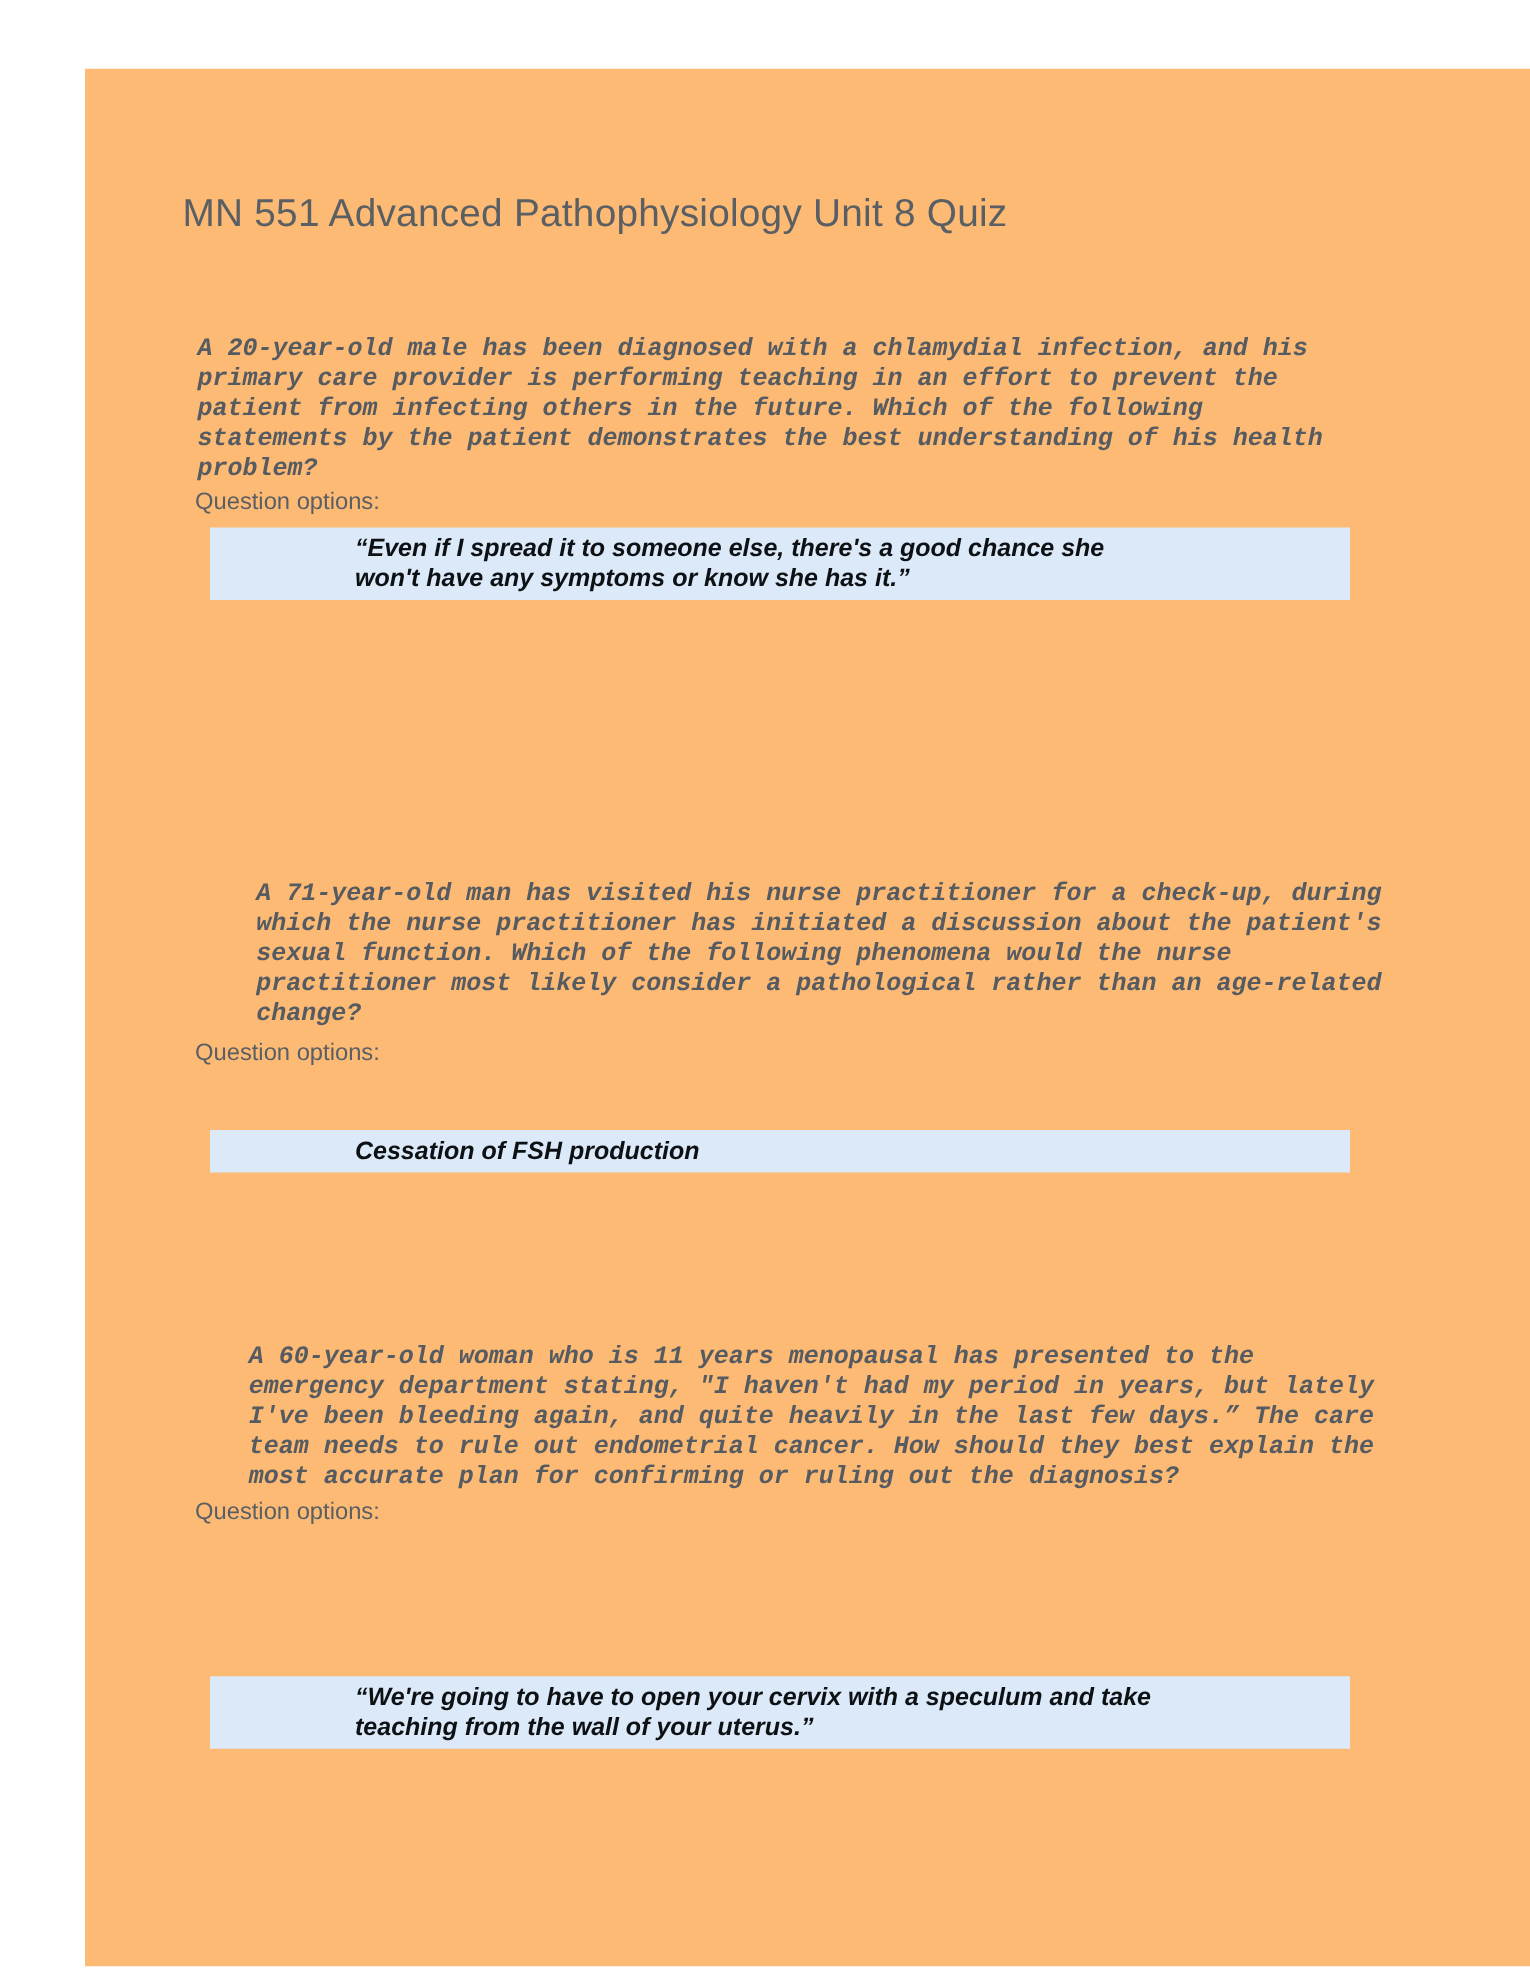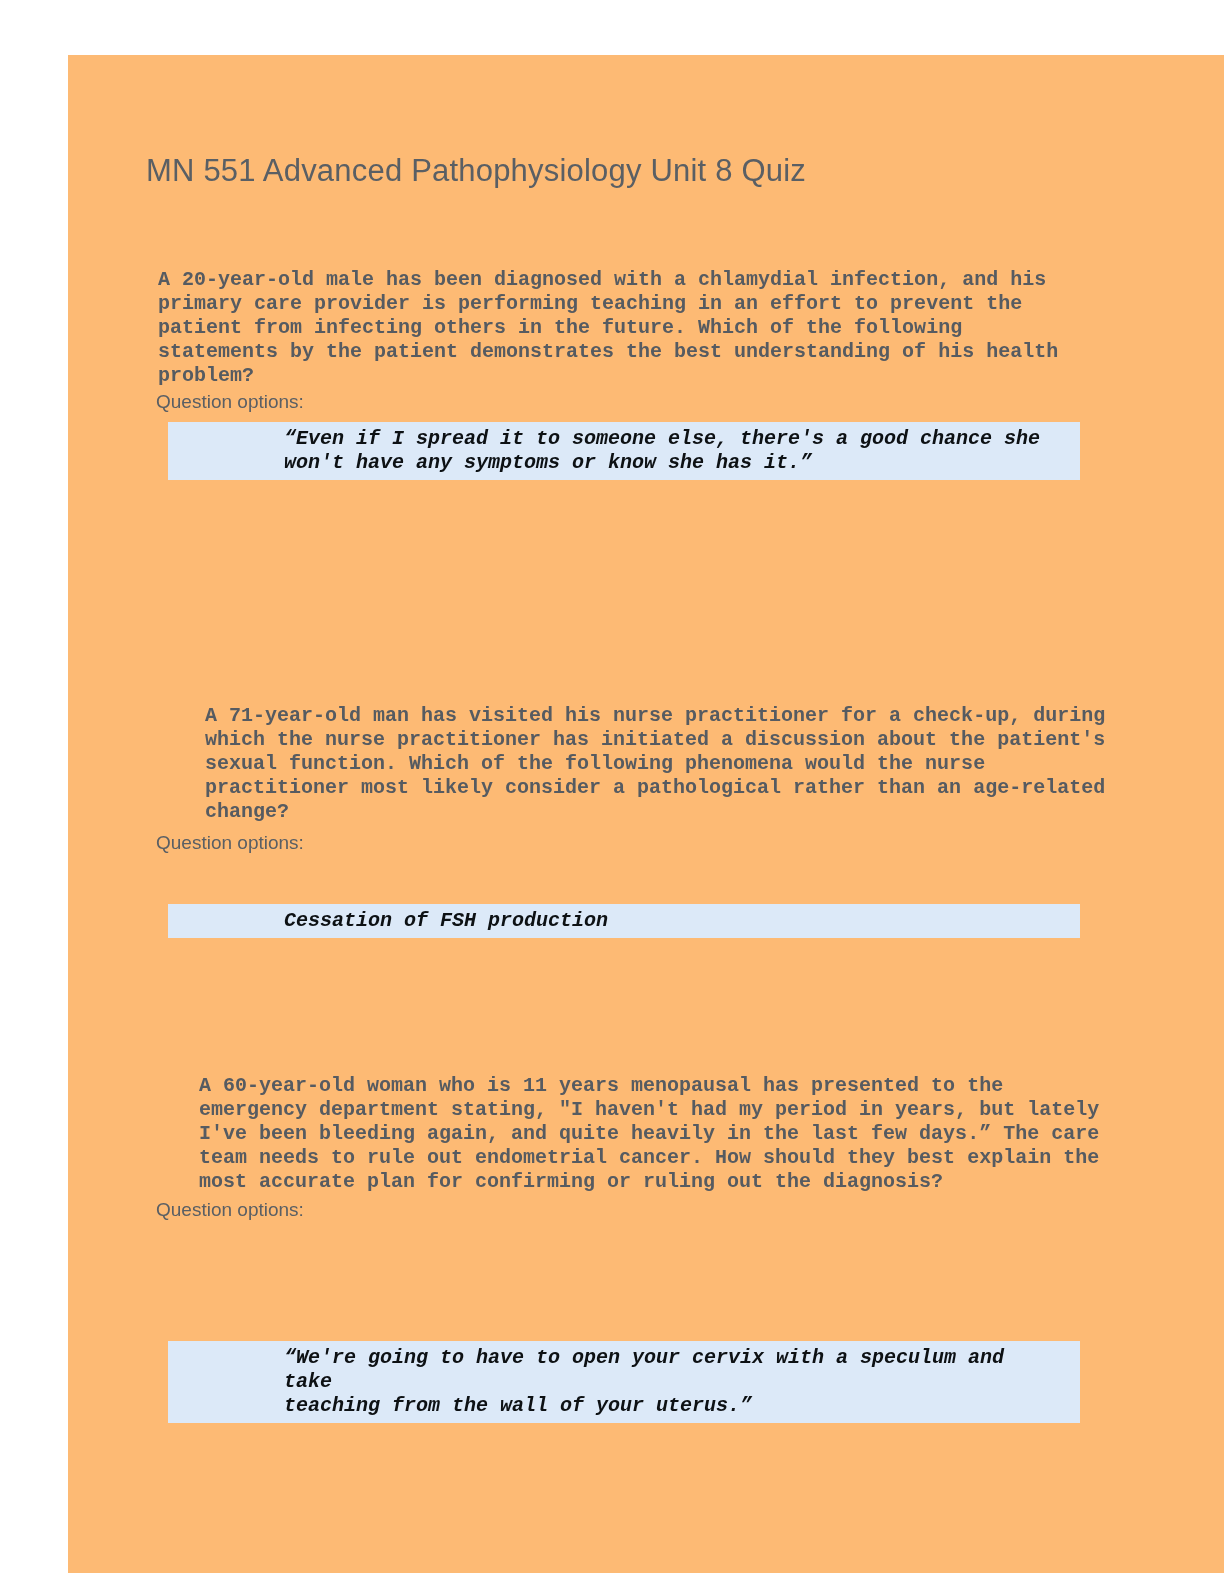--- a/index.html
+++ b/index.html
@@ -33,20 +33,21 @@
     font-size: 31px;
     line-height: 36px;
     letter-spacing: 0.2px;
     color: #5a5f64;
   }
   .stem {
     position: absolute;
     left: 90px;
     width: 940px;
     font-family: "Liberation Mono", "DejaVu Sans Mono", monospace;
+    font-style: italic;
     font-weight: bold;
     font-size: 20px;
     line-height: 24px;
     letter-spacing: 0px;
     color: #565b61;
     white-space: pre-line;
   }
   .stem.q1 { top: 213px; }
   .stem.q2 { top: 649px; margin-left: 47px; }
   .stem.q3 { top: 1019px; margin-left: 41px; }
@@ -61,21 +62,21 @@
   .opts-label.q1 { top: 332px; }
   .opts-label.q2 { top: 773px; }
   .opts-label.q3 { top: 1140px; }
   .option-box {
     position: absolute;
     left: 100px;
     width: 912px;
     box-sizing: border-box;
     background: #dce9f8;
     padding: 5px 20px 5px 116px;
-    font-family: Liberation Mono, monospace;
+    font-family: Liberation Sans, sans-serif;
     font-style: italic;
     font-weight: bold;
     font-size: 20px;
     line-height: 24px;
     color: #0d1114;
     white-space: pre-line;
     cursor: default;
   }
   .option-box.q1 { top: 367px; }
   .option-box.q2 { top: 849px; }

